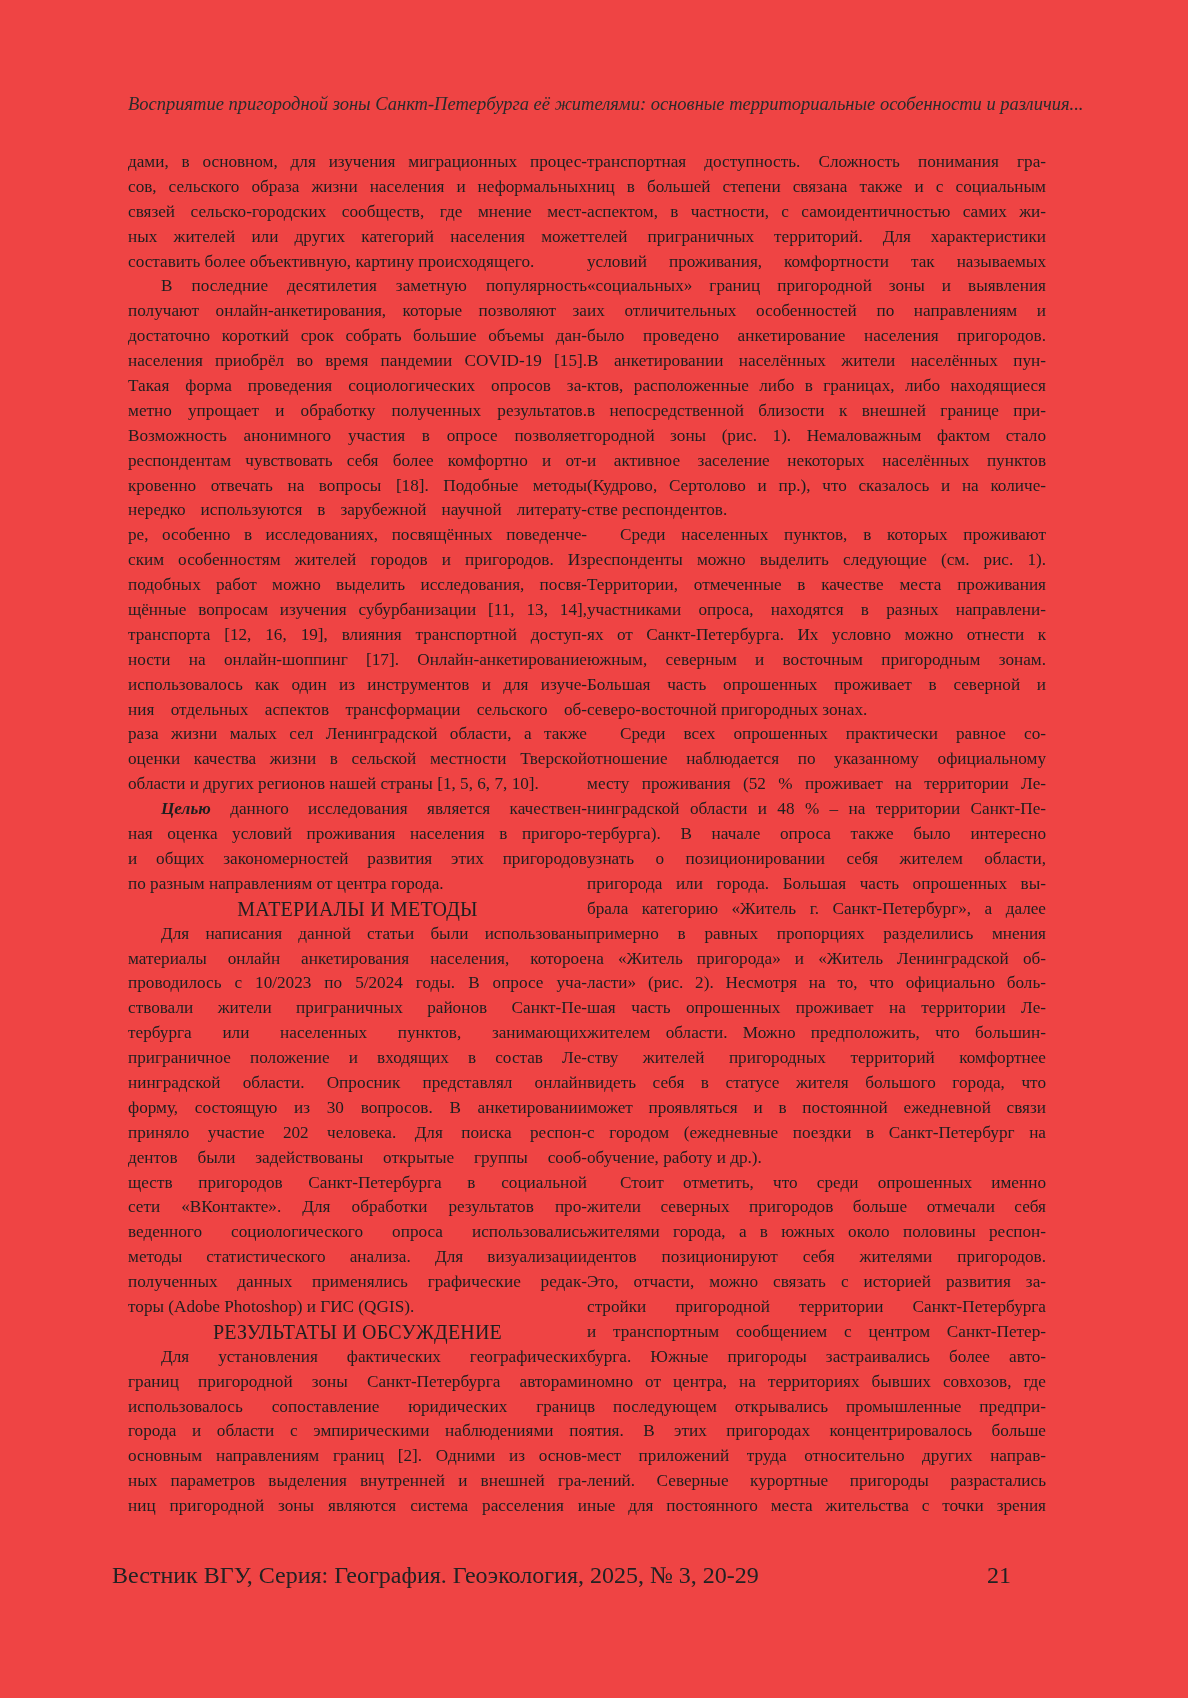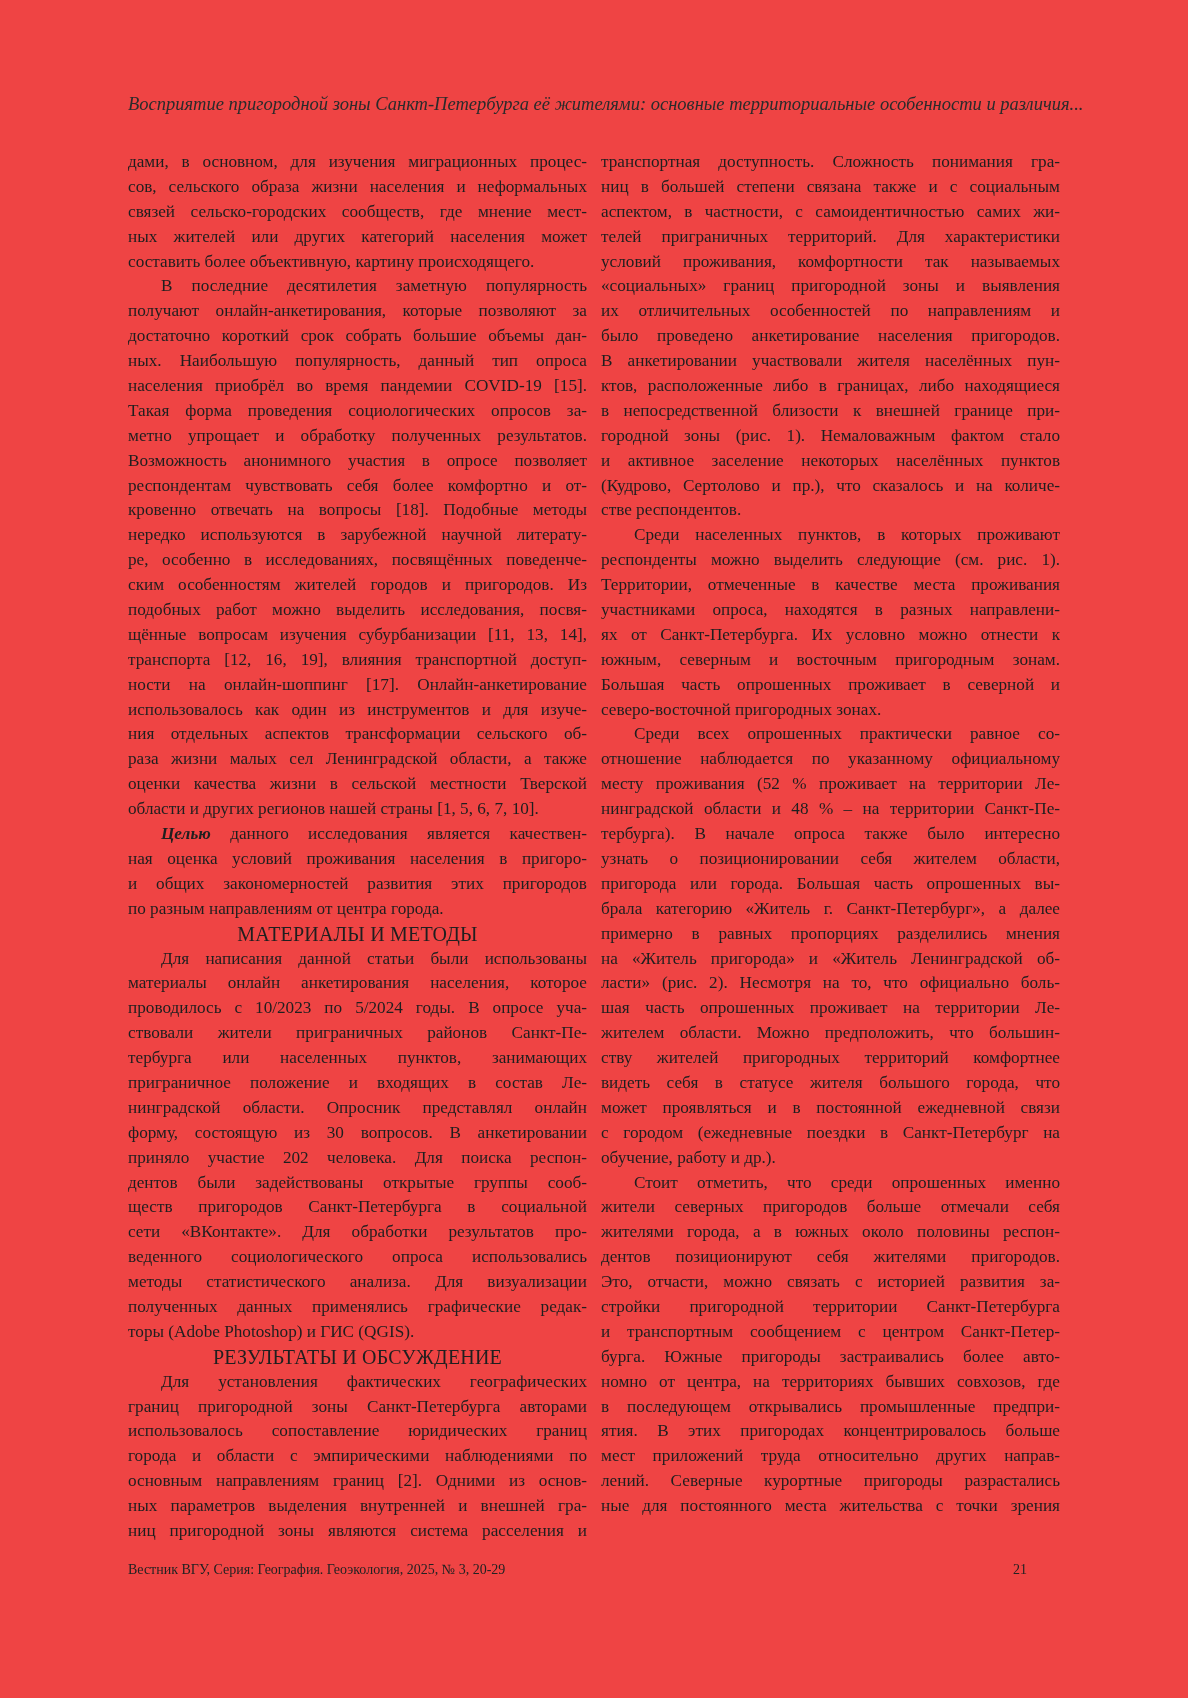--- a/index.html
+++ b/index.html
@@ -22,21 +22,20 @@
     font-size: 18.5px;
     color: #2b2b2b;
     white-space: nowrap;
   }
   .body-text {
     position: absolute;
     top: 150px;
     left: 128px;
     width: 932px;
     display: flex;
-    gap: 14px;
   }
   .col { width: 459px; }
   .line {
     font-size: 17.2px;
     line-height: 24.9px;
     height: 24.9px;
     overflow: hidden;
     text-align: justify;
     text-align-last: justify;
   }
@@ -46,25 +45,25 @@
     font-size: 20px;
     line-height: 24.9px;
     height: 24.9px;
     text-align: center;
     letter-spacing: 0.2px;
   }
   .em-lead { font-weight: bold; font-style: italic; margin-top: 16px; }
   .footer {
     position: absolute;
     top: 1562px;
-    left: 128px;
+    left: 112px;
     width: 932px;
     display: flex;
     justify-content: space-between;
-    font-size: 14px;
+    font-size: 24px;
     color: #222222;
   }
   .footer .page-num { padding-right: 33px; }
 </style>
 </head>
 <body>
 
 <div class="page">
   <div class="running-head">Восприятие пригородной зоны Санкт-Петербурга её жителями: основные территориальные особенности и различия...</div>
 
@@ -74,21 +73,20 @@
           <div class="line">дами, в основном, для изучения миграционных процес-</div>
           <div class="line">сов, сельского образа жизни населения и неформальных</div>
           <div class="line">связей сельско-городских сообществ, где мнение мест-</div>
           <div class="line">ных жителей или других категорий населения может</div>
           <div class="line last">составить более объективную, картину происходящего.</div>
         </div>
         <div>
           <div class="line indent">В последние десятилетия заметную популярность</div>
           <div class="line">получают онлайн-анкетирования, которые позволяют за</div>
           <div class="line">достаточно короткий срок собрать большие объемы дан-</div>
-          <div class="line">ных. Наибольшую популярность, данный тип опроса</div>
           <div class="line">населения приобрёл во время пандемии COVID-19 [15].</div>
           <div class="line">Такая форма проведения социологических опросов за-</div>
           <div class="line">метно упрощает и обработку полученных результатов.</div>
           <div class="line">Возможность анонимного участия в опросе позволяет</div>
           <div class="line">респондентам чувствовать себя более комфортно и от-</div>
           <div class="line">кровенно отвечать на вопросы [18]. Подобные методы</div>
           <div class="line">нередко используются в зарубежной научной литерату-</div>
           <div class="line">ре, особенно в исследованиях, посвящённых поведенче-</div>
           <div class="line">ским особенностям жителей городов и пригородов. Из</div>
           <div class="line">подобных работ можно выделить исследования, посвя-</div>
@@ -140,21 +138,21 @@
     <div class="col" id="col-right">
         <div>
           <div class="line">транспортная доступность. Сложность понимания гра-</div>
           <div class="line">ниц в большей степени связана также и с социальным</div>
           <div class="line">аспектом, в частности, с самоидентичностью самих жи-</div>
           <div class="line">телей приграничных территорий. Для характеристики</div>
           <div class="line">условий проживания, комфортности так называемых</div>
           <div class="line">«социальных» границ пригородной зоны и выявления</div>
           <div class="line">их отличительных особенностей по направлениям и</div>
           <div class="line">было проведено анкетирование населения пригородов.</div>
-          <div class="line">В анкетировании участвовали жителя населённых пун-</div>
+          <div class="line">В анкетировании населённых жители населённых пун-</div>
           <div class="line">ктов, расположенные либо в границах, либо находящиеся</div>
           <div class="line">в непосредственной близости к внешней границе при-</div>
           <div class="line">городной зоны (рис. 1). Немаловажным фактом стало</div>
           <div class="line">и активное заселение некоторых населённых пунктов</div>
           <div class="line">(Кудрово, Сертолово и пр.), что сказалось и на количе-</div>
           <div class="line last">стве респондентов.</div>
         </div>
         <div>
           <div class="line indent">Среди населенных пунктов, в которых проживают</div>
           <div class="line">респонденты можно выделить следующие (см. рис. 1).</div>

